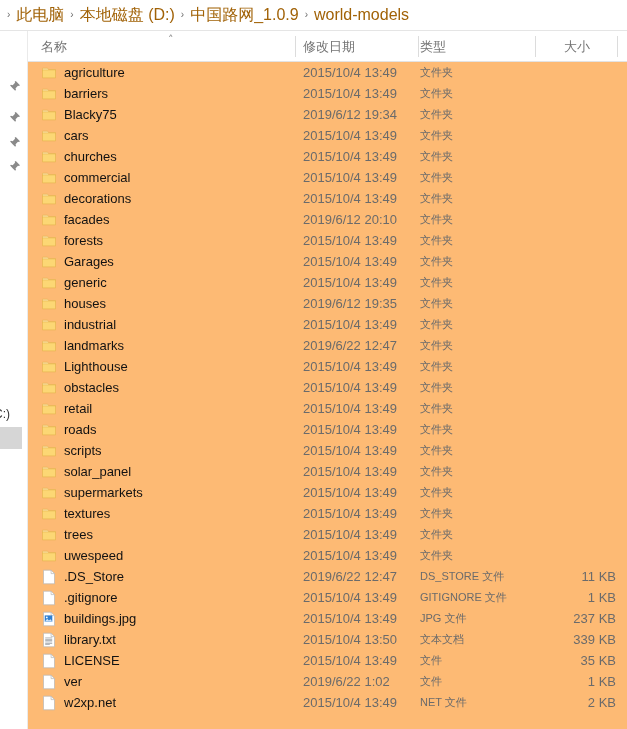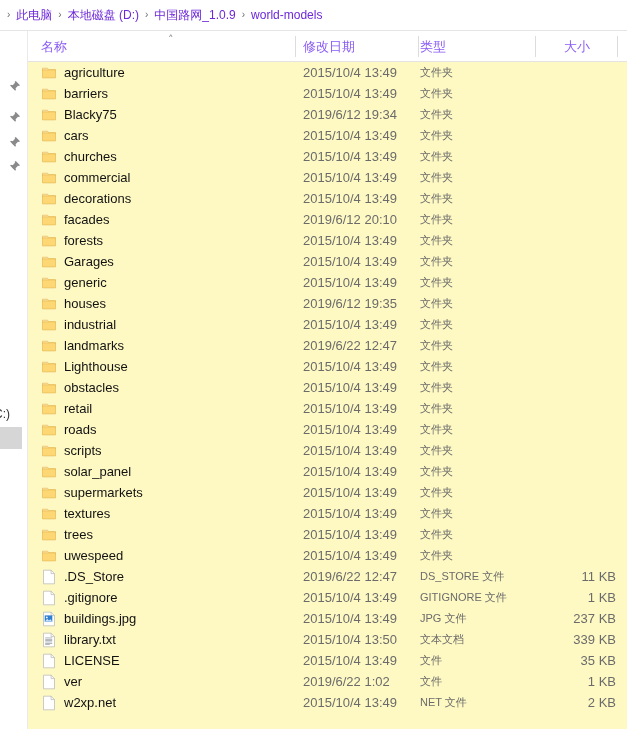--- a/index.html
+++ b/index.html
@@ -25,22 +25,22 @@
     padding-left: 2px;
   }
   .crumb-sep {
     color: #6d6d6d;
     font-size: 10px;
     padding: 0 5px;
     line-height: 1;
     user-select: none;
   }
   .crumb {
-    font-size: 12px;
-    color: #6d28d9;
+    font-size: 16px;
+    color: #a16207;
     white-space: nowrap;
     padding: 2px 1px;
     cursor: default;
   }
 
   
   .navrail {
     position: absolute;
     left: 0; top: 31px;
     width: 28px; height: 698px;
@@ -75,21 +75,21 @@
     width: 599px; height: 31px;
     background: #ffffff;
     border-bottom: 1px solid #e3e3e3;
   }
   .colcell {
     position: absolute;
     top: 0; height: 31px;
     display: flex;
     align-items: center;
     font-size: 13px;
-    color: #8b5cf6;
+    color: #737373;
     cursor: default;
     white-space: nowrap;
     font-family: Liberation Mono, monospace;
   }
   .coldiv {
     position: absolute;
     top: 5px;
     width: 1px; height: 21px;
     background: #dcdcdc;
   }
@@ -101,21 +101,21 @@
     line-height: 1;
     font-family: "DejaVu Sans", sans-serif;
   }
 
   
   .filelist {
     position: absolute;
     left: 28px; top: 62px;
     width: 599px; height: 667px;
     overflow: hidden;
-    background: #fef9c3;
+    background: #fdba74;
   }
   .row {
     position: relative;
     height: 21px;
     width: 599px;
     cursor: default;
   }
 
   .cell-name {
     position: absolute;

